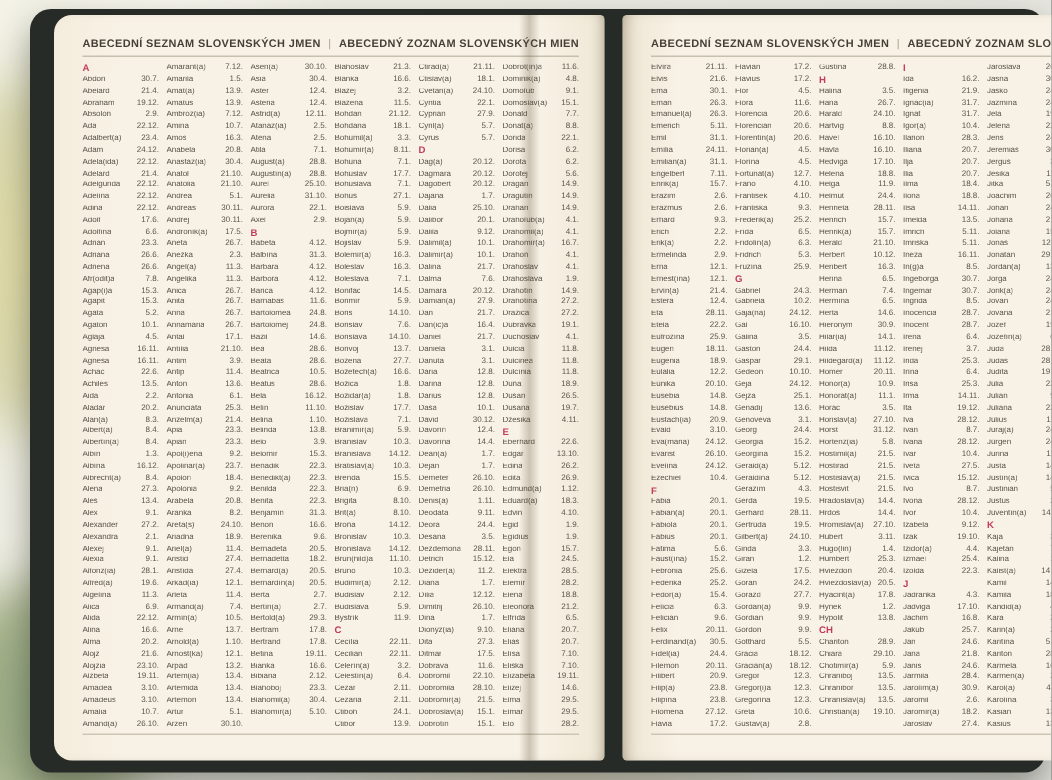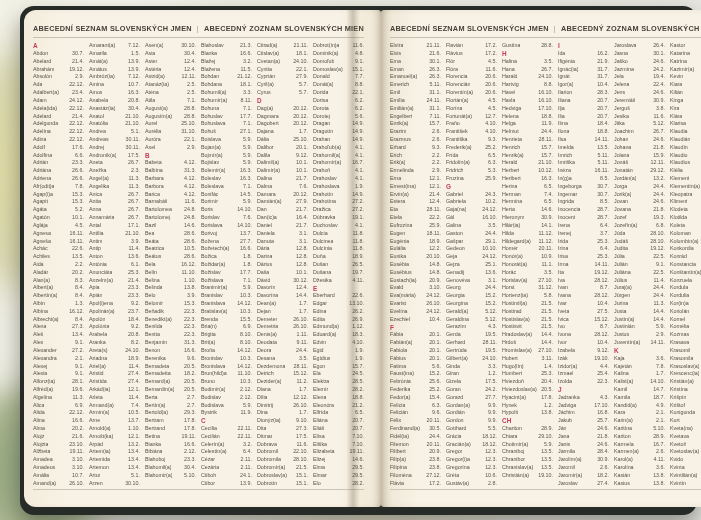--- a/index.html
+++ b/index.html
@@ -9,21 +9,21 @@
   .blob{position:absolute;border-radius:50%;filter:blur(14px);}
   .blob.b1{left:-40px;top:40px;width:110px;height:260px;background:radial-gradient(ellipse,#e3dca4 0%,#d8d7ae 55%,rgba(216,215,174,0) 75%);}
   .blob.b2{left:-50px;bottom:-40px;width:160px;height:180px;background:radial-gradient(ellipse,#8fa57f 0%,#a9b48d 55%,rgba(169,180,141,0) 78%);}
   .blob.b3{left:10px;top:-30px;width:220px;height:90px;background:radial-gradient(ellipse,#fbfaf2 0%,rgba(251,250,242,0) 75%);}
   .blob.b4{right:-30px;top:-20px;width:120px;height:120px;background:radial-gradient(ellipse,#e7e7e3 0%,rgba(231,231,227,0) 75%);}
   .blob.b5{left:220px;bottom:-30px;width:300px;height:60px;background:radial-gradient(ellipse,#d9d2b8 0%,rgba(217,210,184,0) 80%);}
 
   .cover{position:absolute;left:20px;top:6px;right:4px;bottom:5px;background:#272b27;border-radius:14px;
     box-shadow:0 10px 22px rgba(40,45,35,.45);}
   .pages{position:absolute;left:24px;top:10px;right:19px;bottom:13px;display:flex;}
-  .page{position:relative;flex:1;background:#f7f1e4;padding:14px 13px 10px 5px;box-sizing:border-box;}
+  .page{position:relative;flex:1;background:#f7f1e4;padding:14px 13px 10px 15px;box-sizing:border-box;margin-left:12px;}
   .page.left{border-radius:12px 3px 3px 12px;
     background:linear-gradient(90deg,#f4eddd 0%,#f8f2e6 12%,#f8f2e6 88%,#efe7d5 100%);
     box-shadow:inset -6px 0 9px -6px rgba(95,80,55,.55);}
   .page.right{border-radius:3px 12px 12px 3px;
     background:linear-gradient(90deg,#eee6d3 0%,#f8f2e6 10%,#f8f2e6 94%,#f1ead9 100%);
     box-shadow:inset 7px 0 10px -6px rgba(95,80,55,.5);}
   .spine{position:absolute;left:50%;top:0;bottom:0;width:14px;transform:translateX(-50%);
     background:linear-gradient(90deg,rgba(90,75,50,0) 0%,rgba(90,75,50,.28) 50%,rgba(90,75,50,0) 100%);pointer-events:none;}
 
   .pg-header{display:flex;justify-content:center;align-items:baseline;gap:5px;

